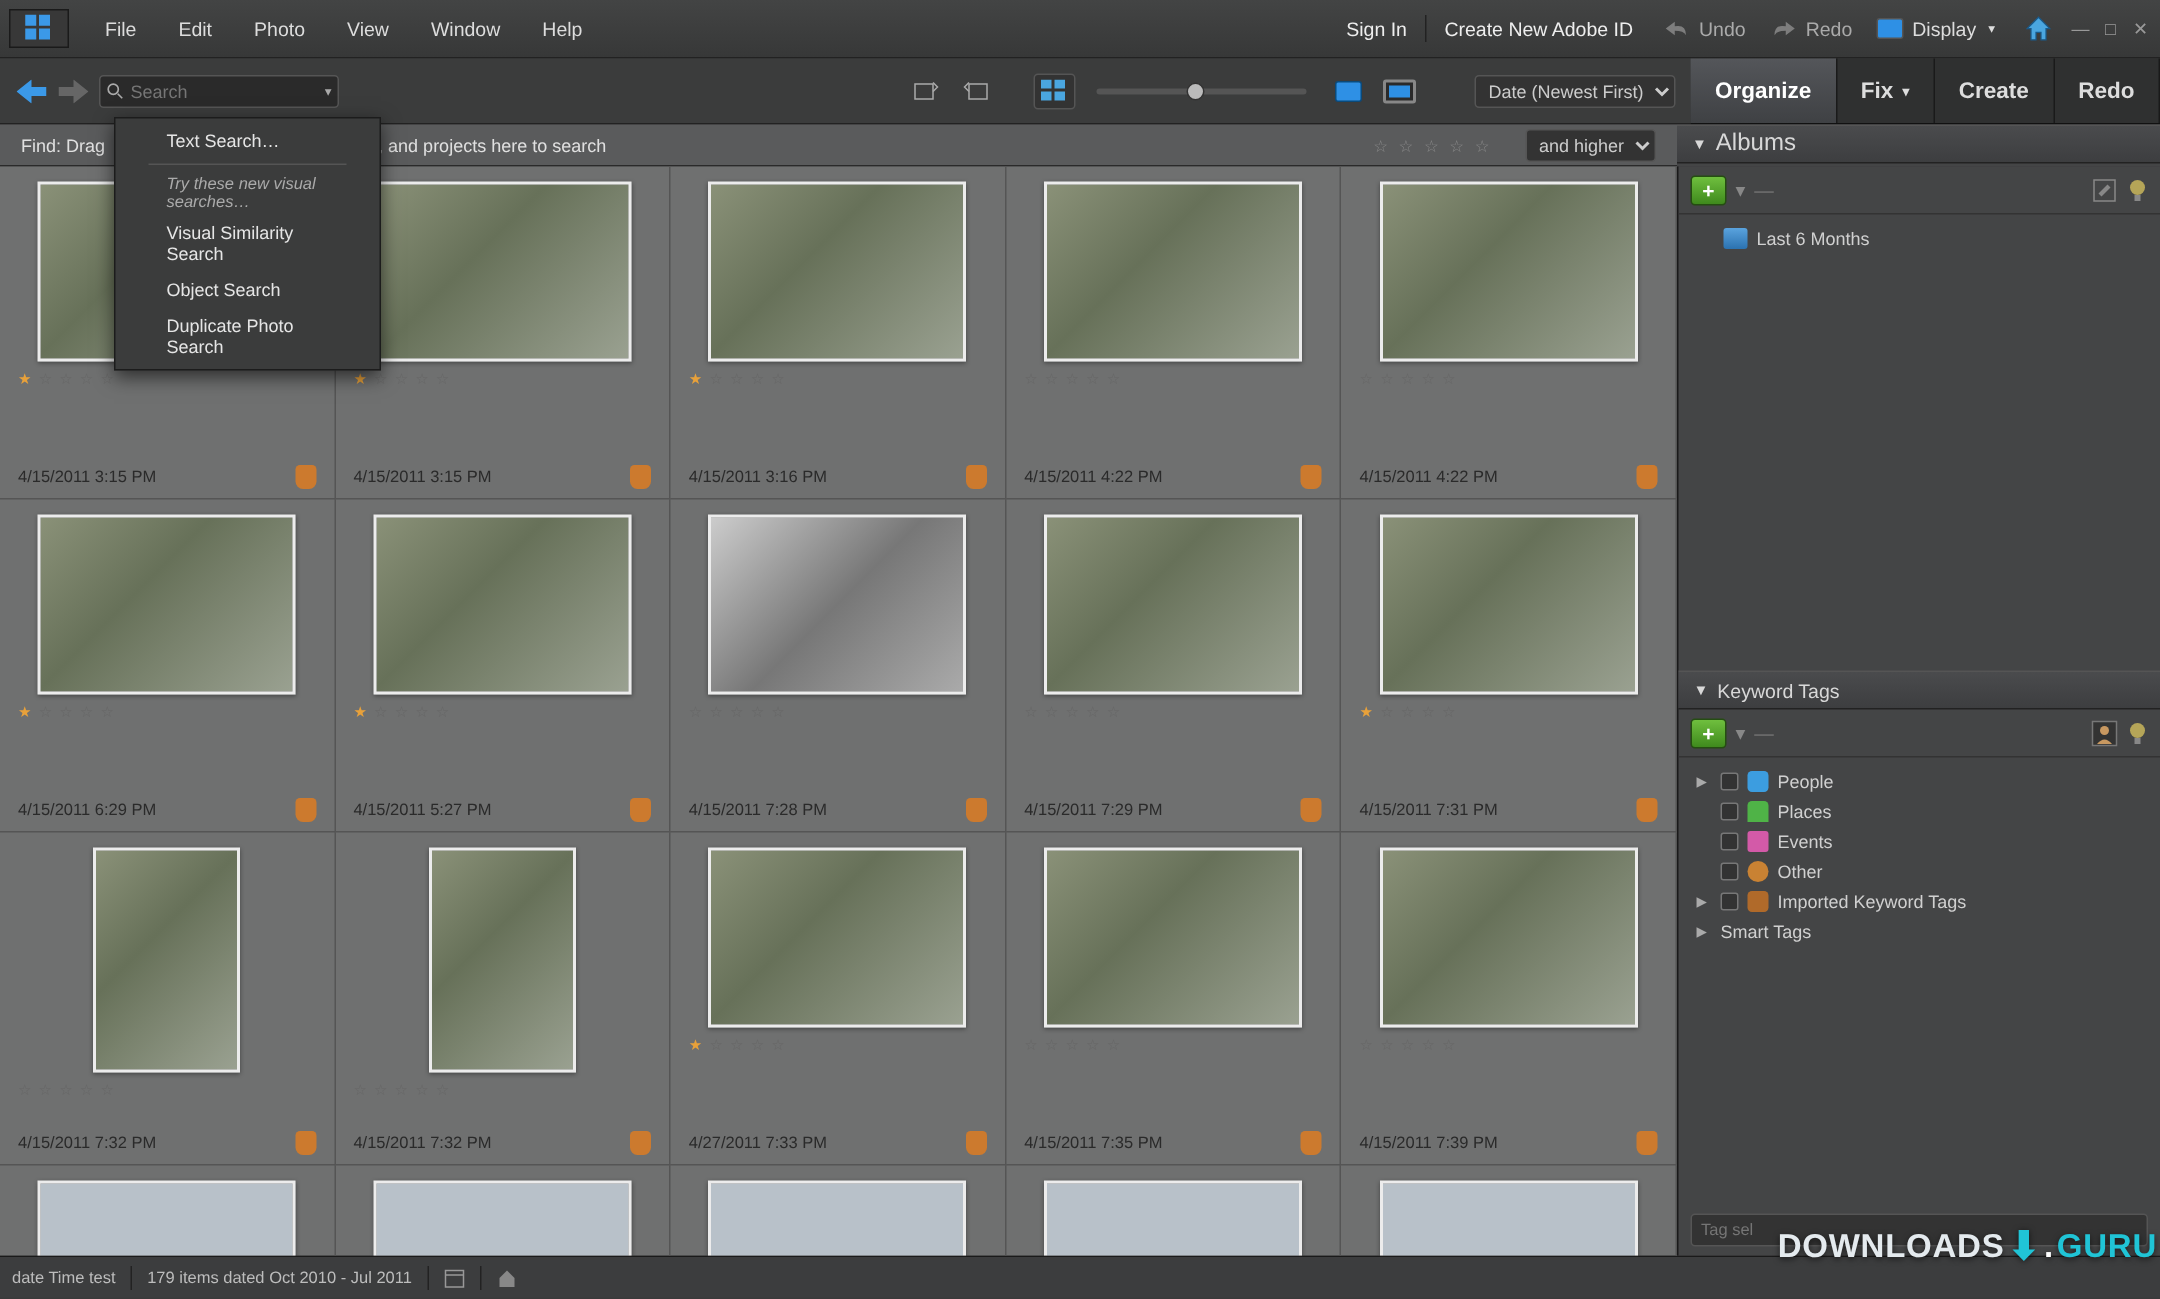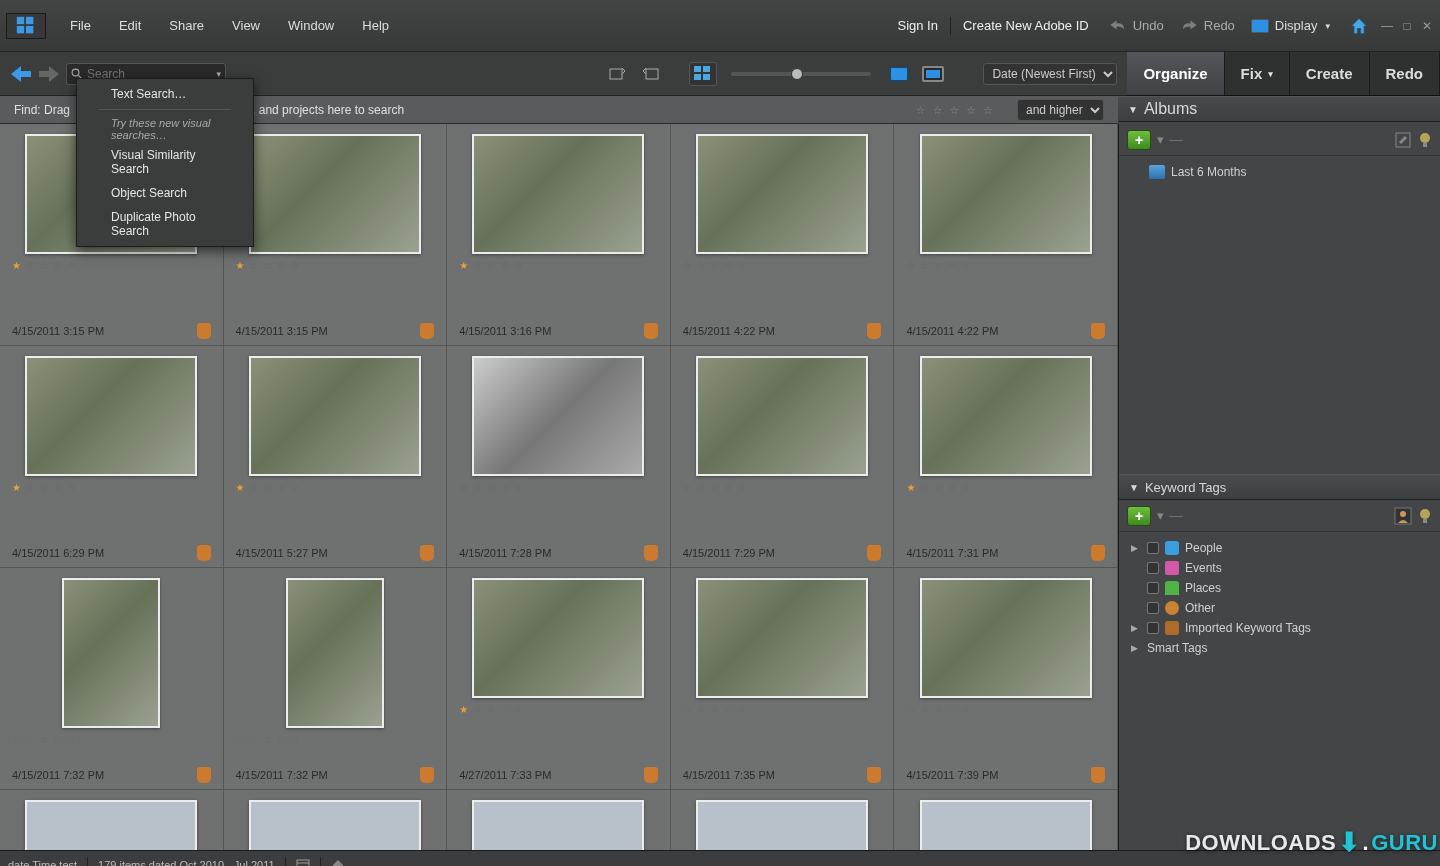--- a/index.html
+++ b/index.html
@@ -1,19 +1,19 @@
 <!DOCTYPE html>
 <html><head>
 <meta charset="utf-8">
 <style>
 * { margin: 0; padding: 0; box-sizing: border-box; font-family: "Segoe UI", Tahoma, sans-serif; }
 body { background: #3a3a3a; color: #ccc; width: 1440px; height: 866px; overflow: hidden; user-select: none; }
 
 
-.menubar { height: 52px; background: linear-gradient(#434444, #373838); display: flex; align-items: center; border-bottom: 1px solid #222; font-size: 13px; }
+.menubar { height: 39px; background: linear-gradient(#434444, #373838); display: flex; align-items: center; border-bottom: 1px solid #222; font-size: 13px; }
 .menubar .logo { width: 40px; height: 26px; margin: 0 10px 0 6px; background: #383838; border:1px solid #1a1a1a; display:flex; align-items:center; justify-content:center; }
 .menubar .logo svg { width:22px; height:22px; }
 .menubar .menuitem { padding: 0 14px; height: 100%; display: flex; align-items: center; color: #ddd; }
 .menubar .spacer { flex: 1; }
 .menubar .signin, .menubar .create-id { padding: 0 12px; height: 100%; display:flex; align-items:center; color:#eee; }
 .menubar .undo-redo { display:flex; align-items:flex-start; color:#aaa; padding: 0 8px; gap:6px; }
 .menubar .undo-redo svg { width:18px; height:14px; opacity:.7; }
 .menubar .display-btn { display:flex; align-items:center; gap:6px; padding:0 8px; color:#ddd; }
 .menubar .display-btn .screen-ic { width:18px; height:14px; background:#2e90e5; border:1px solid #555; border-radius:2px; }
 .menubar .home-ic { width:22px; height:20px; margin:0 10px; }
@@ -88,40 +88,40 @@
 .albums-body { flex:1; min-height:300px; }
 .tags-body { flex:1; }
 .tag-search { margin:auto 8px 6px; }
 .tag-search input { width:100%; height:22px; background:#333; border:1px solid #555; border-radius:3px; color:#aaa; font-size:11px; padding:0 6px; }
 
 
 .status { height:28px; background:#3c3d3e; border-top:1px solid #1a1a1a; display:flex; align-items:center; font-size:11px; color:#bdbdbd; padding:0 8px; gap:10px; }
 .status .sep { width:1px; height:16px; background:#222; }
 
 
-.watermark { position:absolute; right:2px; bottom:8px; font-size:22px; font-weight:800; color:#fff; letter-spacing:.5px; display:flex; align-items:center; gap:2px; text-shadow:0 1px 4px rgba(0,0,0,.6); z-index:500; pointer-events:none; }
+.watermark { position:absolute; right:2px; bottom:20px; font-size:22px; font-weight:800; color:#fff; letter-spacing:.5px; display:flex; align-items:center; gap:2px; text-shadow:0 1px 4px rgba(0,0,0,.6); z-index:500; pointer-events:none; }
 .watermark .dl { color:#e4eaee; }
 .watermark .arrow { color:#20c4d6; font-size:26px; }
 .watermark .guru { color:#20c4d6; }
 </style>
 </head>
 <body>
 
 <div class="menubar">
   <div class="logo">
     <svg viewBox="0 0 24 24">
         <rect x="2" y="2" width="8" height="8" fill="#3b99e8"></rect>
         <rect x="12" y="2" width="8" height="8" fill="#3b99e8"></rect>
         <rect x="2" y="12" width="8" height="8" fill="#3b99e8"></rect>
         <rect x="12" y="12" width="8" height="8" fill="#3b99e8"></rect>
       </svg>
   </div>
   <div class="menuitem">File</div>
   <div class="menuitem">Edit</div>
-  <div class="menuitem">Share</div>
+  <div class="menuitem">Photo</div>
   <div class="menuitem">View</div>
   <div class="menuitem">Window</div>
   <div class="menuitem">Help</div>
   <div class="spacer"></div>
   <div class="signin">Sign In</div>
   <div style="width:1px;height:18px;background:#222"></div>
   <div class="create-id">Create New Adobe ID</div>
   <div class="undo-redo">
     <svg viewBox="0 0 24 16">
         <path d="M10 2 L2 8 L10 14 L10 10 Q18 10 20 14 Q20 4 10 6 Z" fill="#999"></path>
@@ -427,45 +427,48 @@
     <div class="panel-body tags-body">
       <div class="row">
           <span class="tri">▶</span>
           <span class="cb"></span>
           <span class="ic-people"></span>
           <span>People</span>
         </div>
       <div class="row">
           <span class="tri"></span>
           <span class="cb"></span>
+          <span class="ic-places"></span>
+          <span>Places</span>
+        </div>
+      <div class="row">
+          <span class="tri"></span>
+          <span class="cb"></span>
           <span class="ic-events"></span>
           <span>Events</span>
-        </div>
-      <div class="row">
-          <span class="tri"></span>
-          <span class="cb"></span>
-          <span class="ic-places"></span>
-          <span>Places</span>
         </div>
       <div class="row">
           <span class="tri"></span>
           <span class="cb"></span>
           <span class="ic-other"></span>
           <span>Other</span>
         </div>
       <div class="row">
           <span class="tri">▶</span>
           <span class="cb"></span>
           <span class="ic-imported"></span>
           <span>Imported Keyword Tags</span>
         </div>
       <div class="row">
           <span class="tri">▶</span>
           <span>Smart Tags</span>
         </div>
+    </div>
+    <div class="tag-search">
+      <input placeholder="Tag sel" style="">
     </div>
   </div>
 </div>
 
 <div class="status">
   <span>date Time test</span>
   <div class="sep"></div>
   <span>179 items dated Oct 2010 - Jul 2011</span>
   <div class="sep"></div>
   <svg width="14" height="14" viewBox="0 0 14 14">

